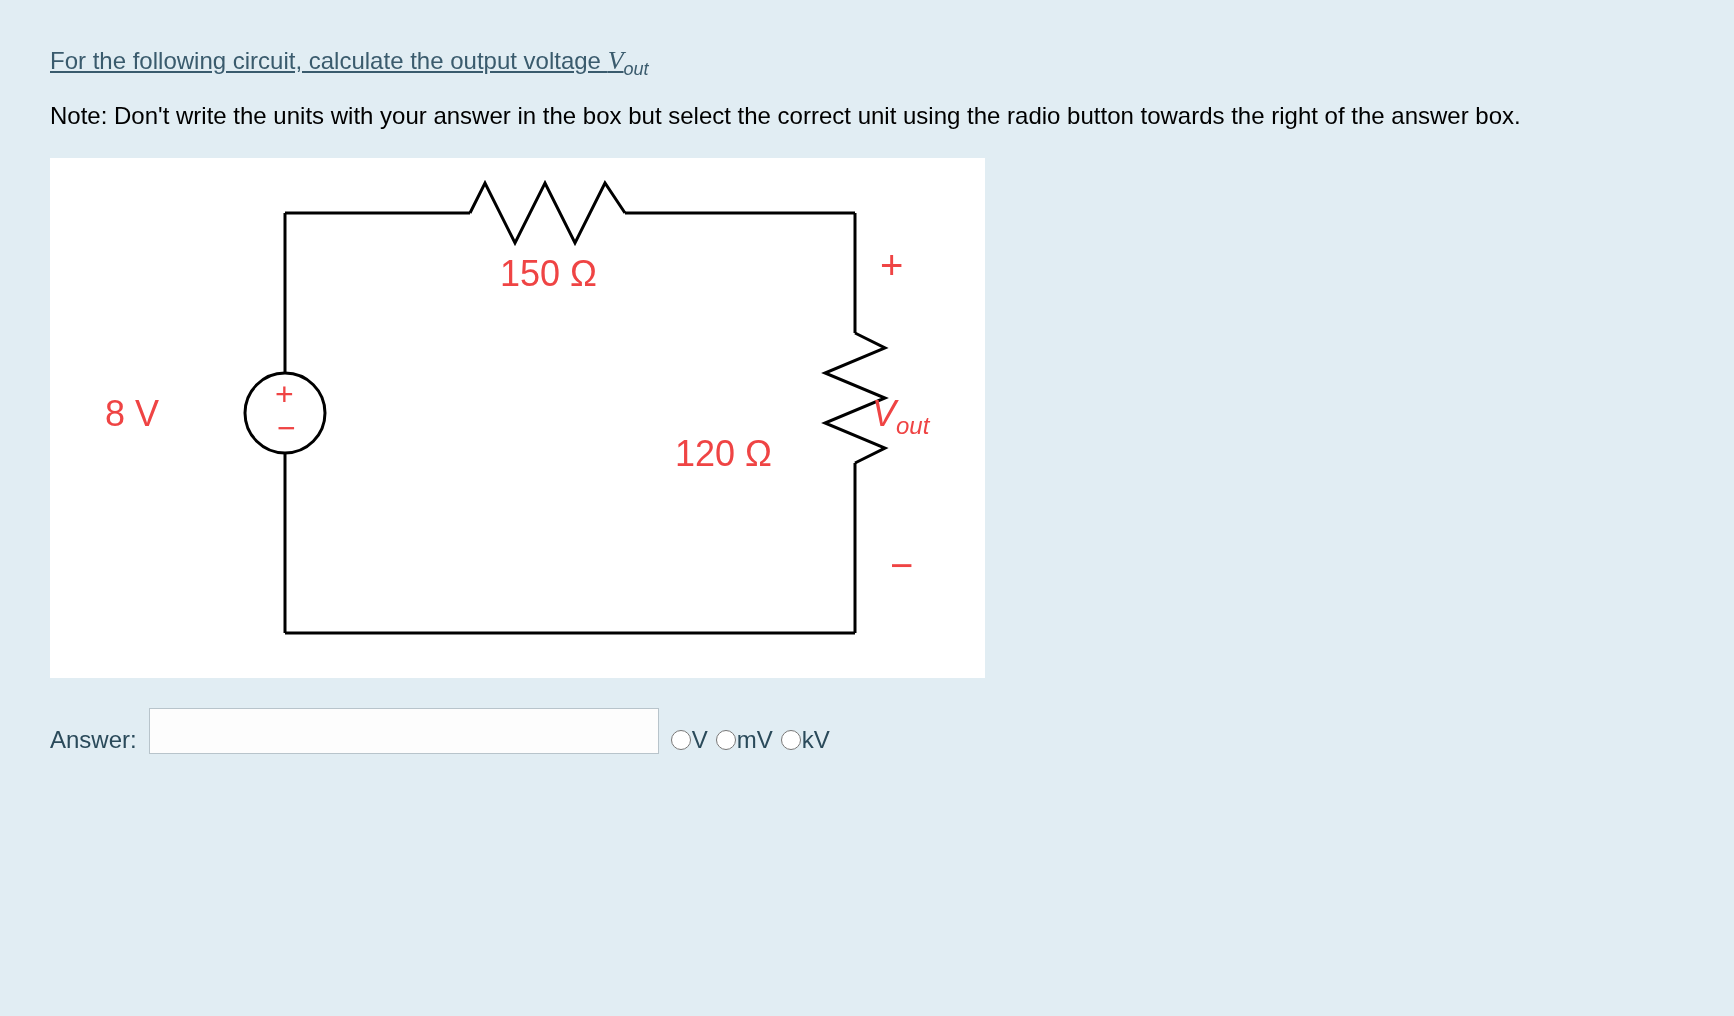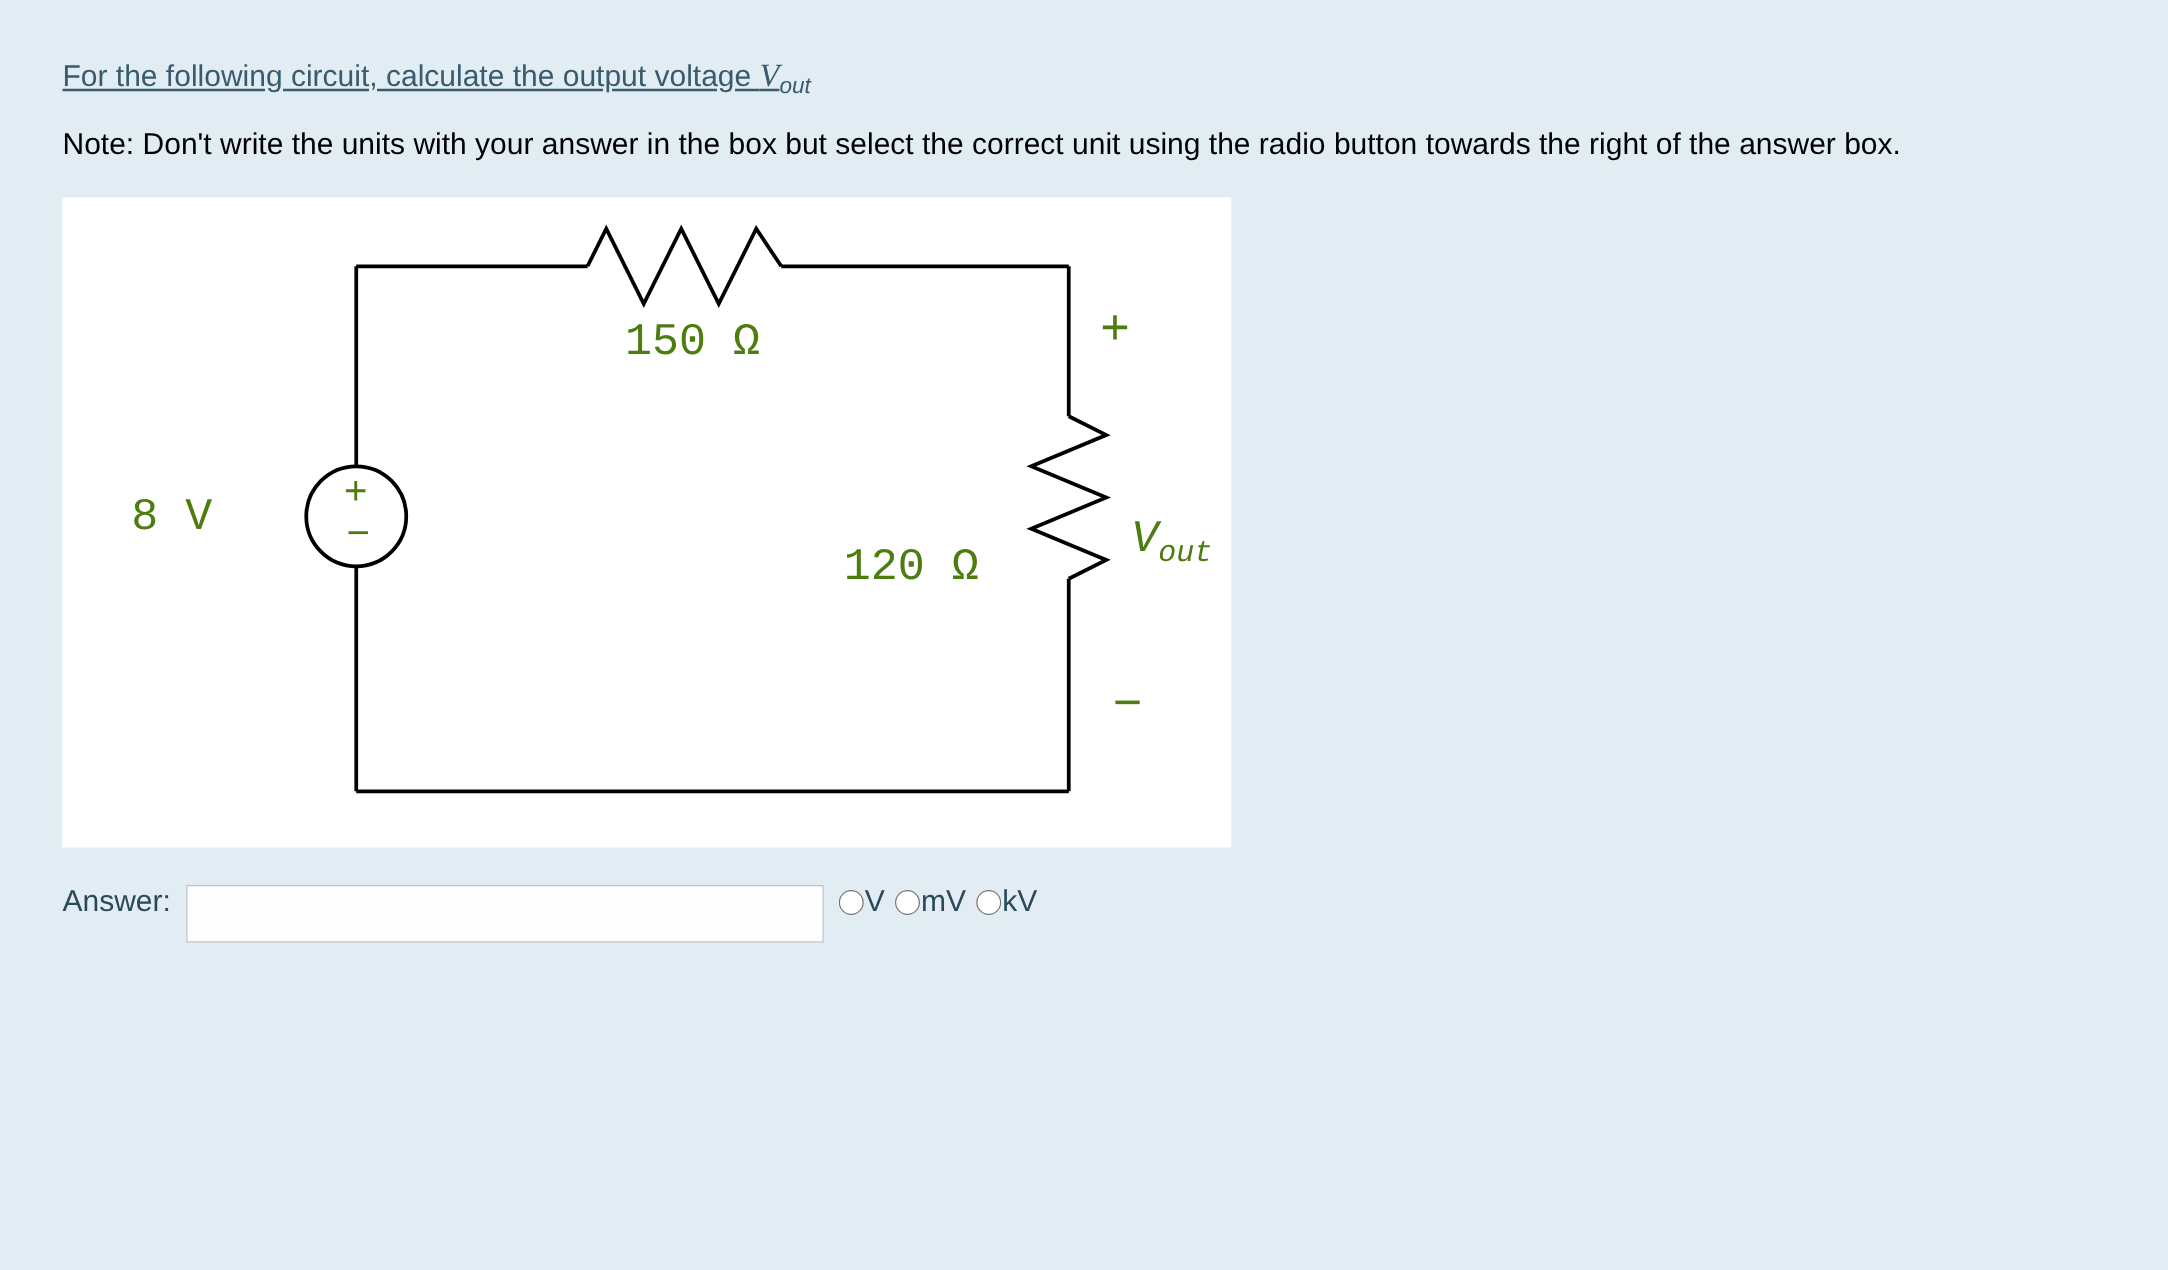--- a/index.html
+++ b/index.html
@@ -38,32 +38,32 @@
     height: 520px;
     position: relative;
     margin-bottom: 30px;
   }
   .circuit-svg {
     position: absolute;
     top: 0; left: 0;
   }
   .circ-label {
     position: absolute;
-    font-family: Liberation Mono, monospace;
+    font-family: Liberation Sans, sans-serif;
     font-size: 36px;
-    color: #4d7c0f;
+    color: #ef4444;
   }
   .circ-label.vout .sub {
     font-size: 24px;
     font-style: italic;
     vertical-align: sub;
   }
   .answer-row {
     display: flex;
-    align-items: flex-start;
+    align-items: flex-end;
     gap: 12px;
     color: #2a4a5a;
   }
   .answer-label {
     font-size: 24px;
   }
   .answer-input {
     width: 510px;
     height: 46px;
     border: 1px solid #b8c4cb;
@@ -130,21 +130,21 @@
 
   <div class="circ-label" style="left:225px; top:218px; font-size:32px;">+</div>
   <div class="circ-label" style="left:227px; top:252px; font-size:32px;">−</div>
 
   <div class="circ-label" style="left:450px; top:95px;">150 Ω</div>
 
   <div class="circ-label" style="left:625px; top:235px;margin-top:40px;">120 Ω</div>
 
   <div class="circ-label" style="left:830px; top:85px; font-size:40px;">+</div>
 
-  <div class="circ-label vout" style="left:855px; top:235px; font-style:italic;margin-top:18px;">
+  <div class="circ-label vout" style="left:822px; top:235px; font-style:italic;">
     <span>V</span><span class="sub">out</span>
   </div>
 
   <div class="circ-label" style="left:840px; top:385px; font-size:40px;">−</div>
 </div>
 
 <div class="answer-row">
   <span class="answer-label">Answer:</span>
   <input type="text" class="answer-input" value="" style="">
   <div class="unit-group">

